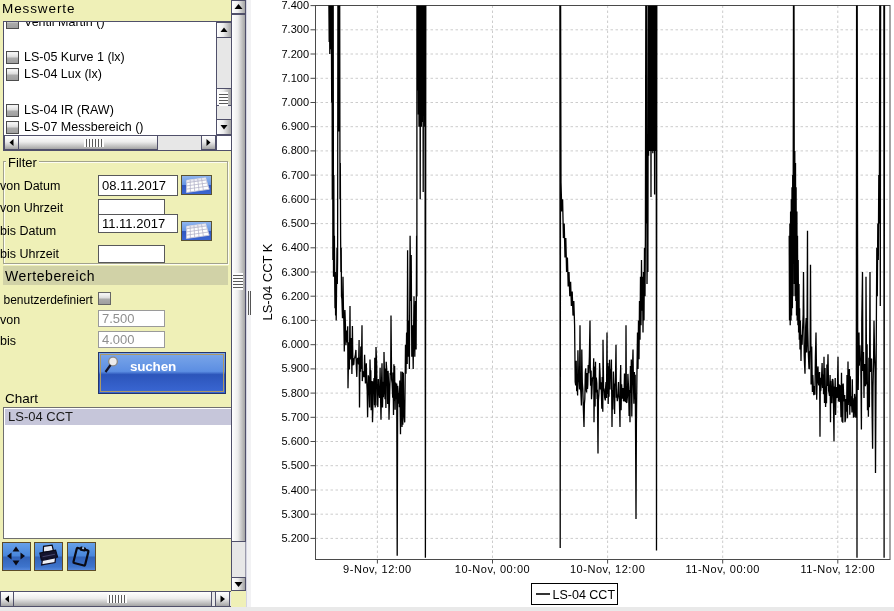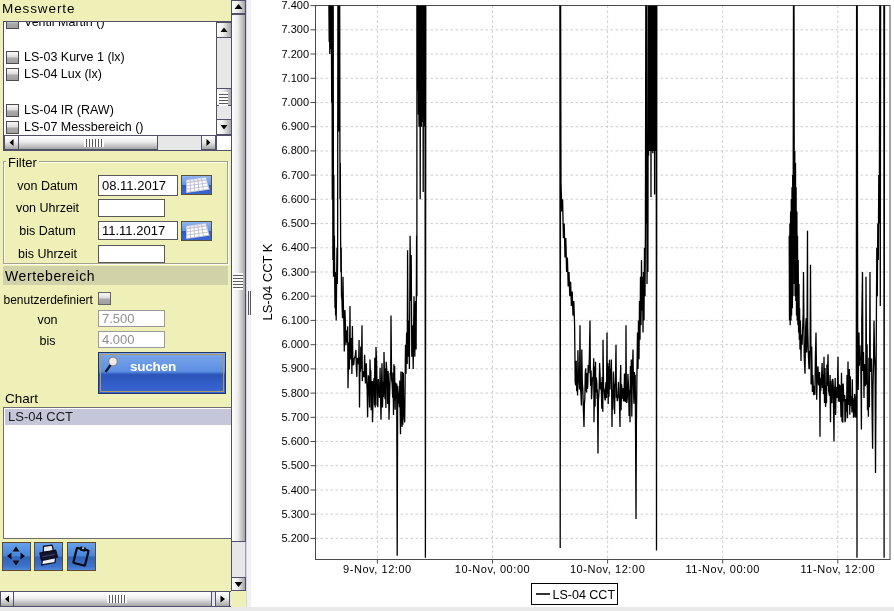--- a/index.html
+++ b/index.html
@@ -13,21 +13,21 @@
 .sbv{position:absolute;background:linear-gradient(90deg,#ffffff,#ededed 45%,#c2c2c2 78%,#a4a4a4);border:1px solid #50506a}
 .sbh{position:absolute;background:linear-gradient(#ffffff,#ededed 45%,#c2c2c2 78%,#a4a4a4);border:1px solid #50506a}
 .sbv svg,.sbh svg{position:absolute;left:0;top:0}
 .trkv{position:absolute;background:#e7e7e7}
 .trkh{position:absolute;background:#e7e7e7}
 .grip-h{position:absolute;display:flex;gap:2px;background:#fdfdfd;padding:0 2px;align-items:stretch}
 .grip-h i{width:1px;background:#5a5a5a}
 .grip-v{position:absolute;background:#fdfdfd;padding:2px 0}
 .grip-v i{display:block;height:1px;background:#5a5a5a;margin-bottom:2px}
 .grip-v i:last-child{margin-bottom:0}
-label.fl{position:absolute;font-size:12.5px;color:#000;text-align:center;width:95px;left:0}
+label.fl{position:absolute;font-size:12.5px;color:#000;text-align:left;width:95px;left:0}
 .inp{position:absolute;background:#fff;border:1px solid #58585a;font-size:13px;color:#000;padding-left:3px;line-height:17px}
 .inpd{position:absolute;background:#ffffff;border:1px solid #9a9a9a;font-size:13px;color:#8f8f8f;padding-left:3px;line-height:15px}
 .calbtn{position:absolute;width:31px;height:20px;border:1px solid #5a5232;background:linear-gradient(#8fb5ee,#6695e4 48%,#3058c0 52%,#3b66d2)}
 .bluebtn{position:absolute;border:1px solid #24346c;background:linear-gradient(#7ba7ea,#5c8ee2 46%,#2c55ba 54%,#3a67d4)}
 .toolbtn{position:absolute;border:1px solid #5c4c28;background:linear-gradient(#66a0e8,#4886dc 48%,#3263b8 52%,#3e74cc 88%,#5588dd)}
 .goldrim{position:absolute;inset:1px;border:1px solid #ad9964}
 #wertband{position:absolute;left:3px;top:266px;width:225px;height:19px;background:#d1d2a7}
 #chartlist{position:absolute;left:3px;top:407px;width:229px;height:132px;border:1px solid #6f6f6f;background:#fff}
 #selrow{position:absolute;left:1px;top:1px;width:226px;height:16px;background:#c6c6da;font-size:13px;color:#1a1a1a;padding-left:3px;line-height:16px}
 </style></head>
@@ -36,21 +36,21 @@
  <div class="hdr" style="left:2px;top:1px;font-size:13.5px;letter-spacing:0.9px">Messwerte</div>
 
  <div class="listpanel">
   <div style="position:absolute;left:0;top:0;width:212px;height:113px;overflow:hidden">
     <div class="lrow" style="top:-8.4px">
           <div class="cb"></div>
           <span>Ventil Martin ()</span>
         </div>
         <div class="lrow" style="top:26.8px">
           <div class="cb"></div>
-          <span>LS-03 Kurve 1 (lx)</span>
+          <span>LS-05 Kurve 1 (lx)</span>
         </div>
         <div class="lrow" style="top:44.4px">
           <div class="cb"></div>
           <span>LS-04 Lux (lx)</span>
         </div>
         <div class="lrow" style="top:79.6px">
           <div class="cb"></div>
           <span>LS-04 IR (RAW)</span>
         </div>
         <div class="lrow" style="top:97.2px">
@@ -124,21 +124,21 @@
             <line x1="-1.7" y1="-6" x2="-2.7" y2="6"></line>
             <line x1="2.1" y1="-6" x2="1.7" y2="6"></line>
             <line x1="5.9" y1="-6" x2="6.1" y2="6"></line>
 </g>
 </g>
       </svg>
     </div>
  <label class="fl" style="top:201px">von Uhrzeit</label>
  <div class="inp" style="left:98px;top:199px;width:67px;height:18px">&nbsp;</div>
  <label class="fl" style="top:224px">bis Datum</label>
- <div class="inp" style="left:98px;top:221px;width:80px;height:19px">11.11.2017</div>
+ <div class="inp" style="left:98px;top:214px;width:80px;height:19px">11.11.2017</div>
  <div class="calbtn" style="left:181px;top:221px">
       <svg width="29" height="18" style="position:absolute;left:0;top:0">
 <g transform="translate(14.5,9) rotate(-8)">
 <polygon points="-9,-6 10,-6 12,6 -11,6" fill="#fdfdfd" stroke="#c8c8d8" stroke-width="0.8"></polygon>
 <polygon points="-9,-6 10,-6 10.4,-3.6 -9.6,-3.6" fill="#e8e8f0"></polygon>
 <g stroke="#b0b0c8" stroke-width="0.7">
 <line x1="-9.6" y1="-3.6" x2="10.4" y2="-3.6"></line>
             <line x1="-10.1" y1="-0.5" x2="10.9" y2="-0.5"></line>
             <line x1="-10.6" y1="2.7" x2="11.5" y2="2.7"></line>
 <line x1="-5.5" y1="-6" x2="-7" y2="6"></line>

